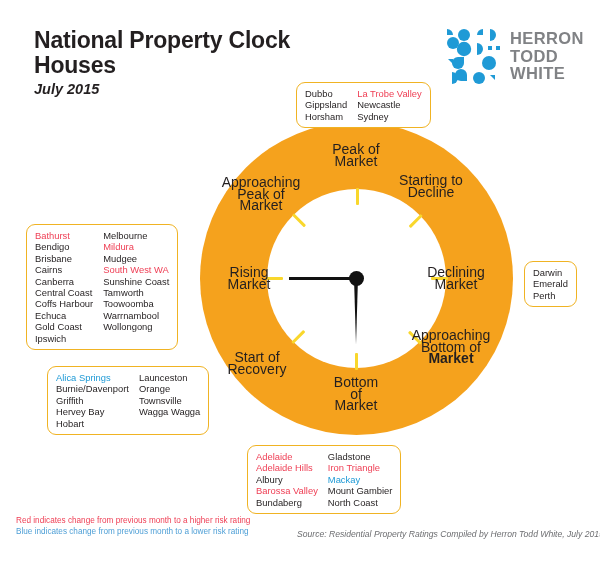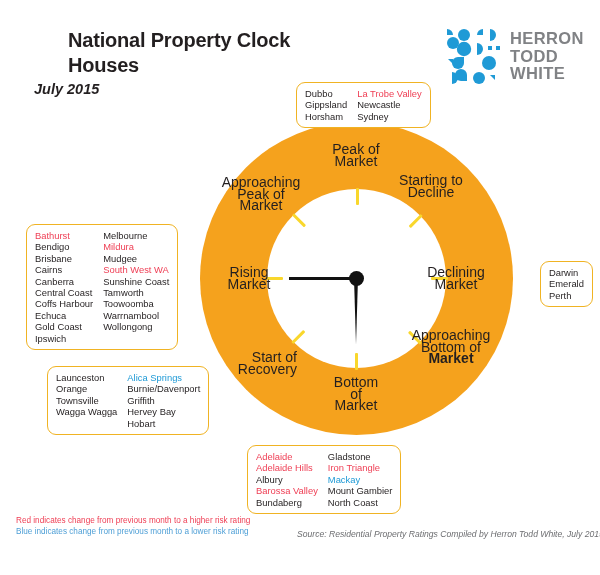--- a/index.html
+++ b/index.html
@@ -18,26 +18,25 @@
 
   
   #header-title {
     position: absolute;
     left: 34px;
     top: 28px;
     width: 300px;
   }
   #header-title .line1,
   #header-title .line2 {
-    font-size: 20px;
+    font-size: 23px;
     font-weight: bold;
     line-height: 25px;
     letter-spacing: -0.2px;
     color: #231f20;
-    margin-left: 34px;
   }
   #header-title .line3 {
     font-size: 14.5px;
     font-weight: bold;
     font-style: italic;
     line-height: 22px;
     color: #231f20;
   }
 
   
@@ -115,21 +114,21 @@
     color: #231f20;
     width: 96px;
   }
   .ring-label b { font-weight: bold; }
 
   #label-peak          { left: 108px; top: 22px; }
   #label-starting      { left: 183px; top: 53px; }
   #label-declining     { left: 208px; top: 145px; }
   #label-appr-bottom   { left: 203px; top: 208px; }
   #label-bottom        { left: 108px; top: 255px; }
-  #label-start-rec     { left: 1px;  top: 230px; text-align: right; }
+  #label-start-rec     { left: 9px;  top: 230px; }
   #label-rising        { left: 1px;  top: 145px; }
   #label-appr-peak     { left: 13px;  top: 55px; }
 
   
   #hand-hour {
     position: absolute;
     left: 89px;
     top: 155px;
     width: 68px;
     height: 3px;
@@ -178,21 +177,21 @@
     color: #231f20;
     white-space: nowrap;
   }
   .city.red  { color: #ef4056; }
   .city.blue { color: #1f9ad6; }
 
   #box-peak        { left: 296px; top: 82px; }
   #box-rising      { left: 26px;  top: 224px; }
   #box-recovery    { left: 47px;  top: 366px; }
   #box-bottom      { left: 247px; top: 445px; }
-  #box-declining   { left: 540px; top: 261px; }
+  #box-declining   { left: 524px; top: 261px; }
 
   
   #legend {
     position: absolute;
     left: 16px;
     top: 516px;
     width: 300px;
   }
   #legend div {
     font-size: 8.2px;
@@ -361,32 +360,32 @@
       <span class="city">Toowoomba</span>
       <span class="city">Warrnambool</span>
       <span class="city">Wollongong</span>
     </div>
   </div>
 </div>
 
 <div class="box" id="box-recovery">
   <div class="cols">
     <div class="col">
-      <span class="city">Launceston</span>
-      <span class="city">Orange</span>
-      <span class="city">Townsville</span>
-      <span class="city">Wagga Wagga</span>
-    </div>
-    <div class="col">
       <span class="city blue">Alica Springs</span>
       <span class="city">Burnie/Davenport</span>
       <span class="city">Griffith</span>
       <span class="city">Hervey Bay</span>
       <span class="city">Hobart</span>
     </div>
+    <div class="col">
+      <span class="city">Launceston</span>
+      <span class="city">Orange</span>
+      <span class="city">Townsville</span>
+      <span class="city">Wagga Wagga</span>
+    </div>
   </div>
 </div>
 
 <div class="box" id="box-bottom">
   <div class="cols">
     <div class="col">
       <span class="city red">Adelaide</span>
       <span class="city red">Adelaide Hills</span>
       <span class="city">Albury</span>
       <span class="city red">Barossa Valley</span>

